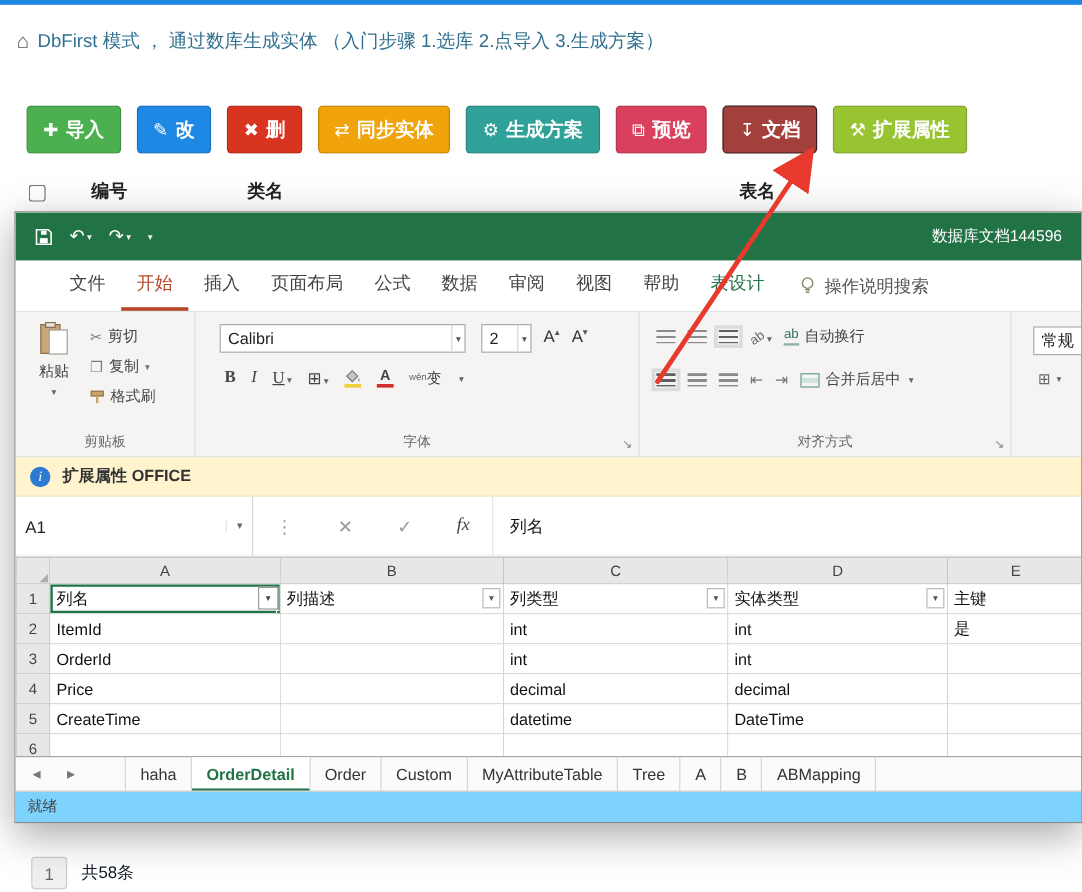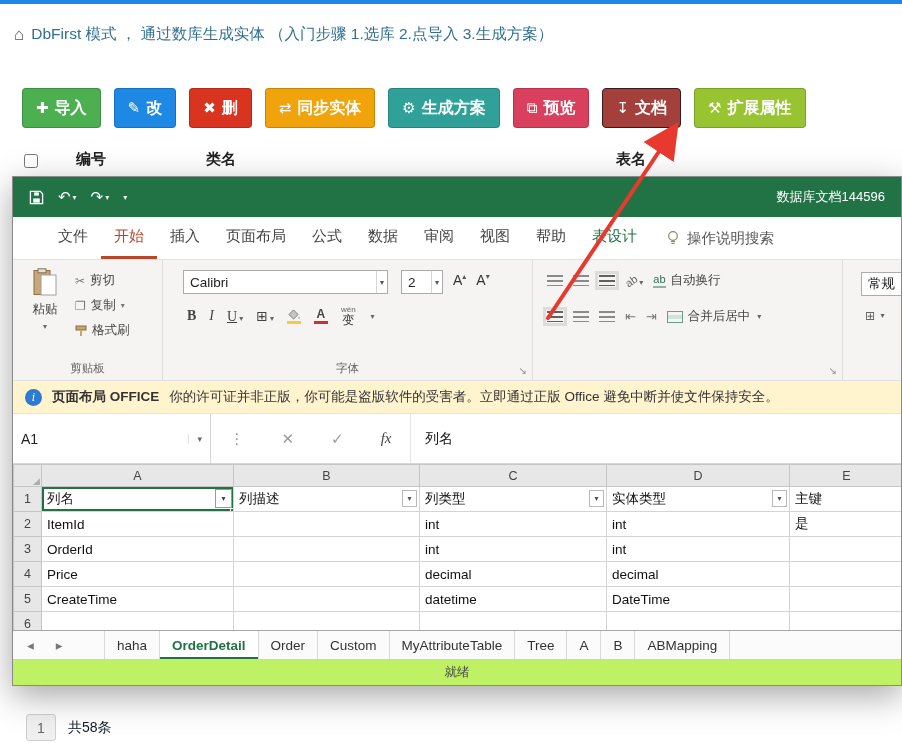--- a/index.html
+++ b/index.html
@@ -70,21 +70,21 @@
   .font-size { position:absolute; left:238px; top:10px; width:42px; height:24px; }
   .font-bump { position:absolute; left:290px; top:12px; display:flex; gap:10px; font-size:14px; color:#333; }
   .font-bump .mark { font-size:8px; vertical-align:super; color:#555; }
   .font-row2 { position:absolute; left:24px; top:46px; display:flex; align-items:center; gap:13px; font-size:14px; }
   .fr-b { font-weight:bold; font-family:"Liberation Serif","DejaVu Serif",serif; }
   .fr-i { font-style:italic; font-family:"Liberation Serif","DejaVu Serif",serif; }
   .fr-u { text-decoration:underline; font-family:"Liberation Serif","DejaVu Serif",serif; }
   .dd8 { font-size:8px; color:#666; margin-left:2px; }
   .color-ico { display:inline-flex; flex-direction:column; align-items:center; line-height:1; cursor:pointer; }
   .color-bar { width:14px; height:3px; margin-top:1px; }
-  .phon { display:inline-flex; flex-direction:column; align-items:center; line-height:1; font-size:8px; color:#666; cursor:pointer; }
+  .phon { display:inline-flex; align-items:center; line-height:1; font-size:8px; color:#666; cursor:pointer; }
   .phon .ch { font-size:12px; color:#333; }
 
   .bars { display:inline-block; width:16px; height:11px; background:repeating-linear-gradient(to bottom,#8a8a8a 0 2px,transparent 2px 5px); cursor:pointer; }
   .bars.sel { outline:3px solid #DCDCDC; outline-offset:1px; background:repeating-linear-gradient(to bottom,#5f5f5f 0 2px,transparent 2px 5px); }
   .al-row1 { position:absolute; left:14px; top:12px; display:flex; align-items:center; gap:10px; }
   .al-row2 { position:absolute; left:14px; top:48px; display:flex; align-items:center; gap:10px; }
   .orient { transform:rotate(-35deg); display:inline-block; font-size:11px; color:#666; }
   .wrap-btn,.merge-btn { display:flex; align-items:center; gap:5px; cursor:pointer; white-space:nowrap; }
   .ab-ico { font-size:11px; color:#2f6f5f; border-bottom:2px solid #8ab5a5; line-height:1.1; }
   .merge-ico { width:16px; height:12px; border:1px solid #6a9c89; background:linear-gradient(#cfe3da 0 0) center/100% 4px no-repeat; display:inline-block; }
@@ -114,21 +114,21 @@
   td.a1 { box-shadow:inset 0 0 0 2px #217346; }
   .a1-dd { position:absolute; right:1px; top:2px; width:17px; height:19px; border:1px solid #9a9a9a; background:#fff; font-size:8px; color:#444; display:flex; align-items:center; justify-content:center; cursor:pointer; }
   .fill-handle { position:absolute; right:-3px; bottom:-3px; width:6px; height:6px; background:#217346; border:1px solid #fff; z-index:2; }
   .flt { position:absolute; right:2px; top:3px; width:15px; height:17px; border:1px solid #B9B9B9; background:#fff; font-size:8px; color:#555; display:flex; align-items:center; justify-content:center; cursor:pointer; }
 
   .x-sheets { flex:none; height:29px; border-top:1px solid #A6A6A6; background:#FBFBFB; display:flex; align-items:stretch; font-size:13.5px; color:#333; }
   .sheet-nav { width:92px; display:flex; align-items:center; gap:22px; padding:0 14px; color:#777; border-right:1px solid #D8D8D8; }
   .sheet-tab { display:flex; align-items:center; padding:0 12px; border-right:1px solid #D8D8D8; cursor:pointer; white-space:nowrap; }
   .sheet-tab.active { background:#fff; color:#217346; font-weight:bold; box-shadow:inset 0 -2px 0 #217346; }
 
-  .x-status { flex:none; height:26px; background:#bef264; border-top:1px solid #D0D0D0; display:flex; align-items:center; padding:0 10px; font-size:12.5px; color:#444;justify-content:center; }
+  .x-status { flex:none; height:26px; background:#7dd3fc; border-top:1px solid #D0D0D0; display:flex; align-items:center; padding:0 10px; font-size:12.5px; color:#444; }
 
   
   .pagination { position:absolute; left:26px; top:714px; display:flex; align-items:center; gap:12px; }
   .page-btn { width:30px; height:27px; border:1px solid #CFCFCF; background:#F0F0F0; color:#666; border-radius:3px; display:flex; align-items:center; justify-content:center; font-size:14px; cursor:pointer; }
   .page-total { font-size:14px; color:#0f172a; }
 
   .annot-arrow { position:absolute; left:0; top:0; width:902px; height:743px; pointer-events:none; z-index:60; }
 </style>
 </head>
 <body>
@@ -315,39 +315,39 @@
         <span class="bars"></span>
         <span class="bars"></span>
         <span class="indent">⇤</span>
         <span class="indent">⇥</span>
         <span class="merge-btn">
           <span class="merge-ico"></span>
           <span>合并后居中</span>
           <span class="dd8">▾</span>
         </span>
       </div>
+      <span class="grp-label">对齐方式</span>
       <span class="launcher">↘</span>
     </div>
 
     <div class="grp grp-number">
       <div class="combo num-combo">
         <span class="txt">常规</span>
 
       </div>
       <span class="num-ico">
         <span>⊞</span>
         <span class="dd8">▾</span>
       </span>
     </div>
   </div>
 
   <div class="x-warning">
     <span class="info-ico">i</span>
-    <span class="warn-title">页面布局 OFFICE</span>
-    <span>你的许可证并非正版，你可能是盗版软件的受害者。立即通过正版 Office 避免中断并使文件保持安全。</span>
+    <span class="warn-title">扩展属性 OFFICE</span>
   </div>
 
   <div class="x-formula">
     <div class="name-box">
       <span>A1</span>
       <span class="dd">▾</span>
     </div>
     <div class="fb-btns">
       <span>⋮</span>
       <span>✕</span>

